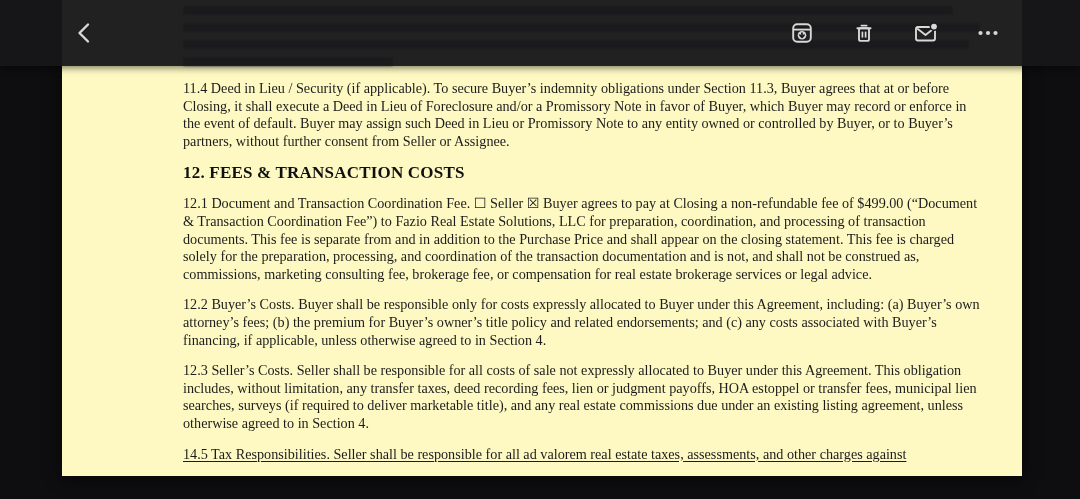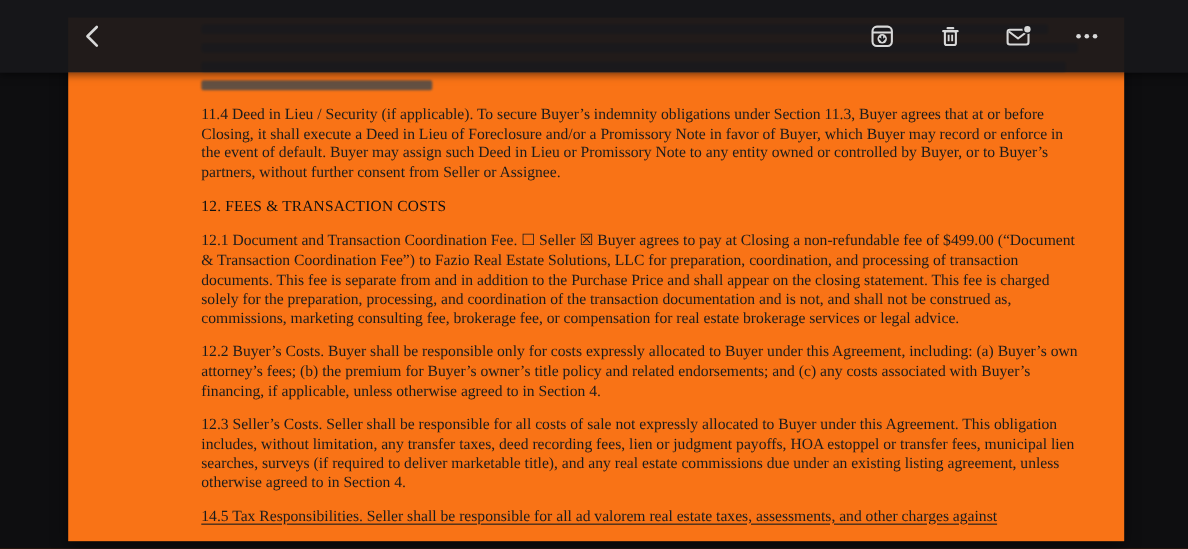--- a/index.html
+++ b/index.html
@@ -3,44 +3,44 @@
 <meta charset="utf-8">
 <style>
   html,body{margin:0;padding:0;}
   body{
     width:1080px;height:499px;position:relative;overflow:hidden;
     background:#0e0e10;
     font-family:"Liberation Serif", serif;
   }
   
   .page{
-    position:absolute;left:62px;top:16px;width:960px;height:476px;
-    background:#f97316;
+    position:absolute;left:62px;top:0;width:960px;height:476px;
+    background:#fef9c3;
     box-shadow:0 4px 14px rgba(0,0,0,.55);
     overflow:hidden;
   }
   
   .ghost{
     position:absolute;left:121px;height:9px;background:#4a4a4a;
     opacity:.85;filter:blur(1.2px);border-radius:2px;
   }
   .g1{top:6px;width:770px;}
   .g2{top:23px;width:797px;}
   .g3{top:40px;width:786px;}
   .g4{top:57px;width:210px;}
   .content{
     position:absolute;top:0;left:0;right:0;
     padding:80px 40px 0 121px;
     color:#1c1c1c;font-size:14.2px;line-height:17.6px;
     text-rendering:optimizeLegibility;
   }
   .content p{margin:0 0 13px 0;}
   .content h2{
-    font-size:14px;line-height:19px;margin:1px 0 13px 0;
-    font-weight:normal;color:#101010;letter-spacing:.2px;
+    font-size:17px;line-height:19px;margin:1px 0 13px 0;
+    font-weight:bold;color:#101010;letter-spacing:.2px;
   }
   .partial{text-decoration:underline;text-underline-offset:2px;}
   
   .toolbar{
     position:absolute;top:0;left:0;width:1080px;height:66px;
     background:rgba(23,23,26,.955);
     z-index:10;display:flex;align-items:center;
     box-shadow:0 2px 7px rgba(0,0,0,.5);
   }
   .icon-btn{

